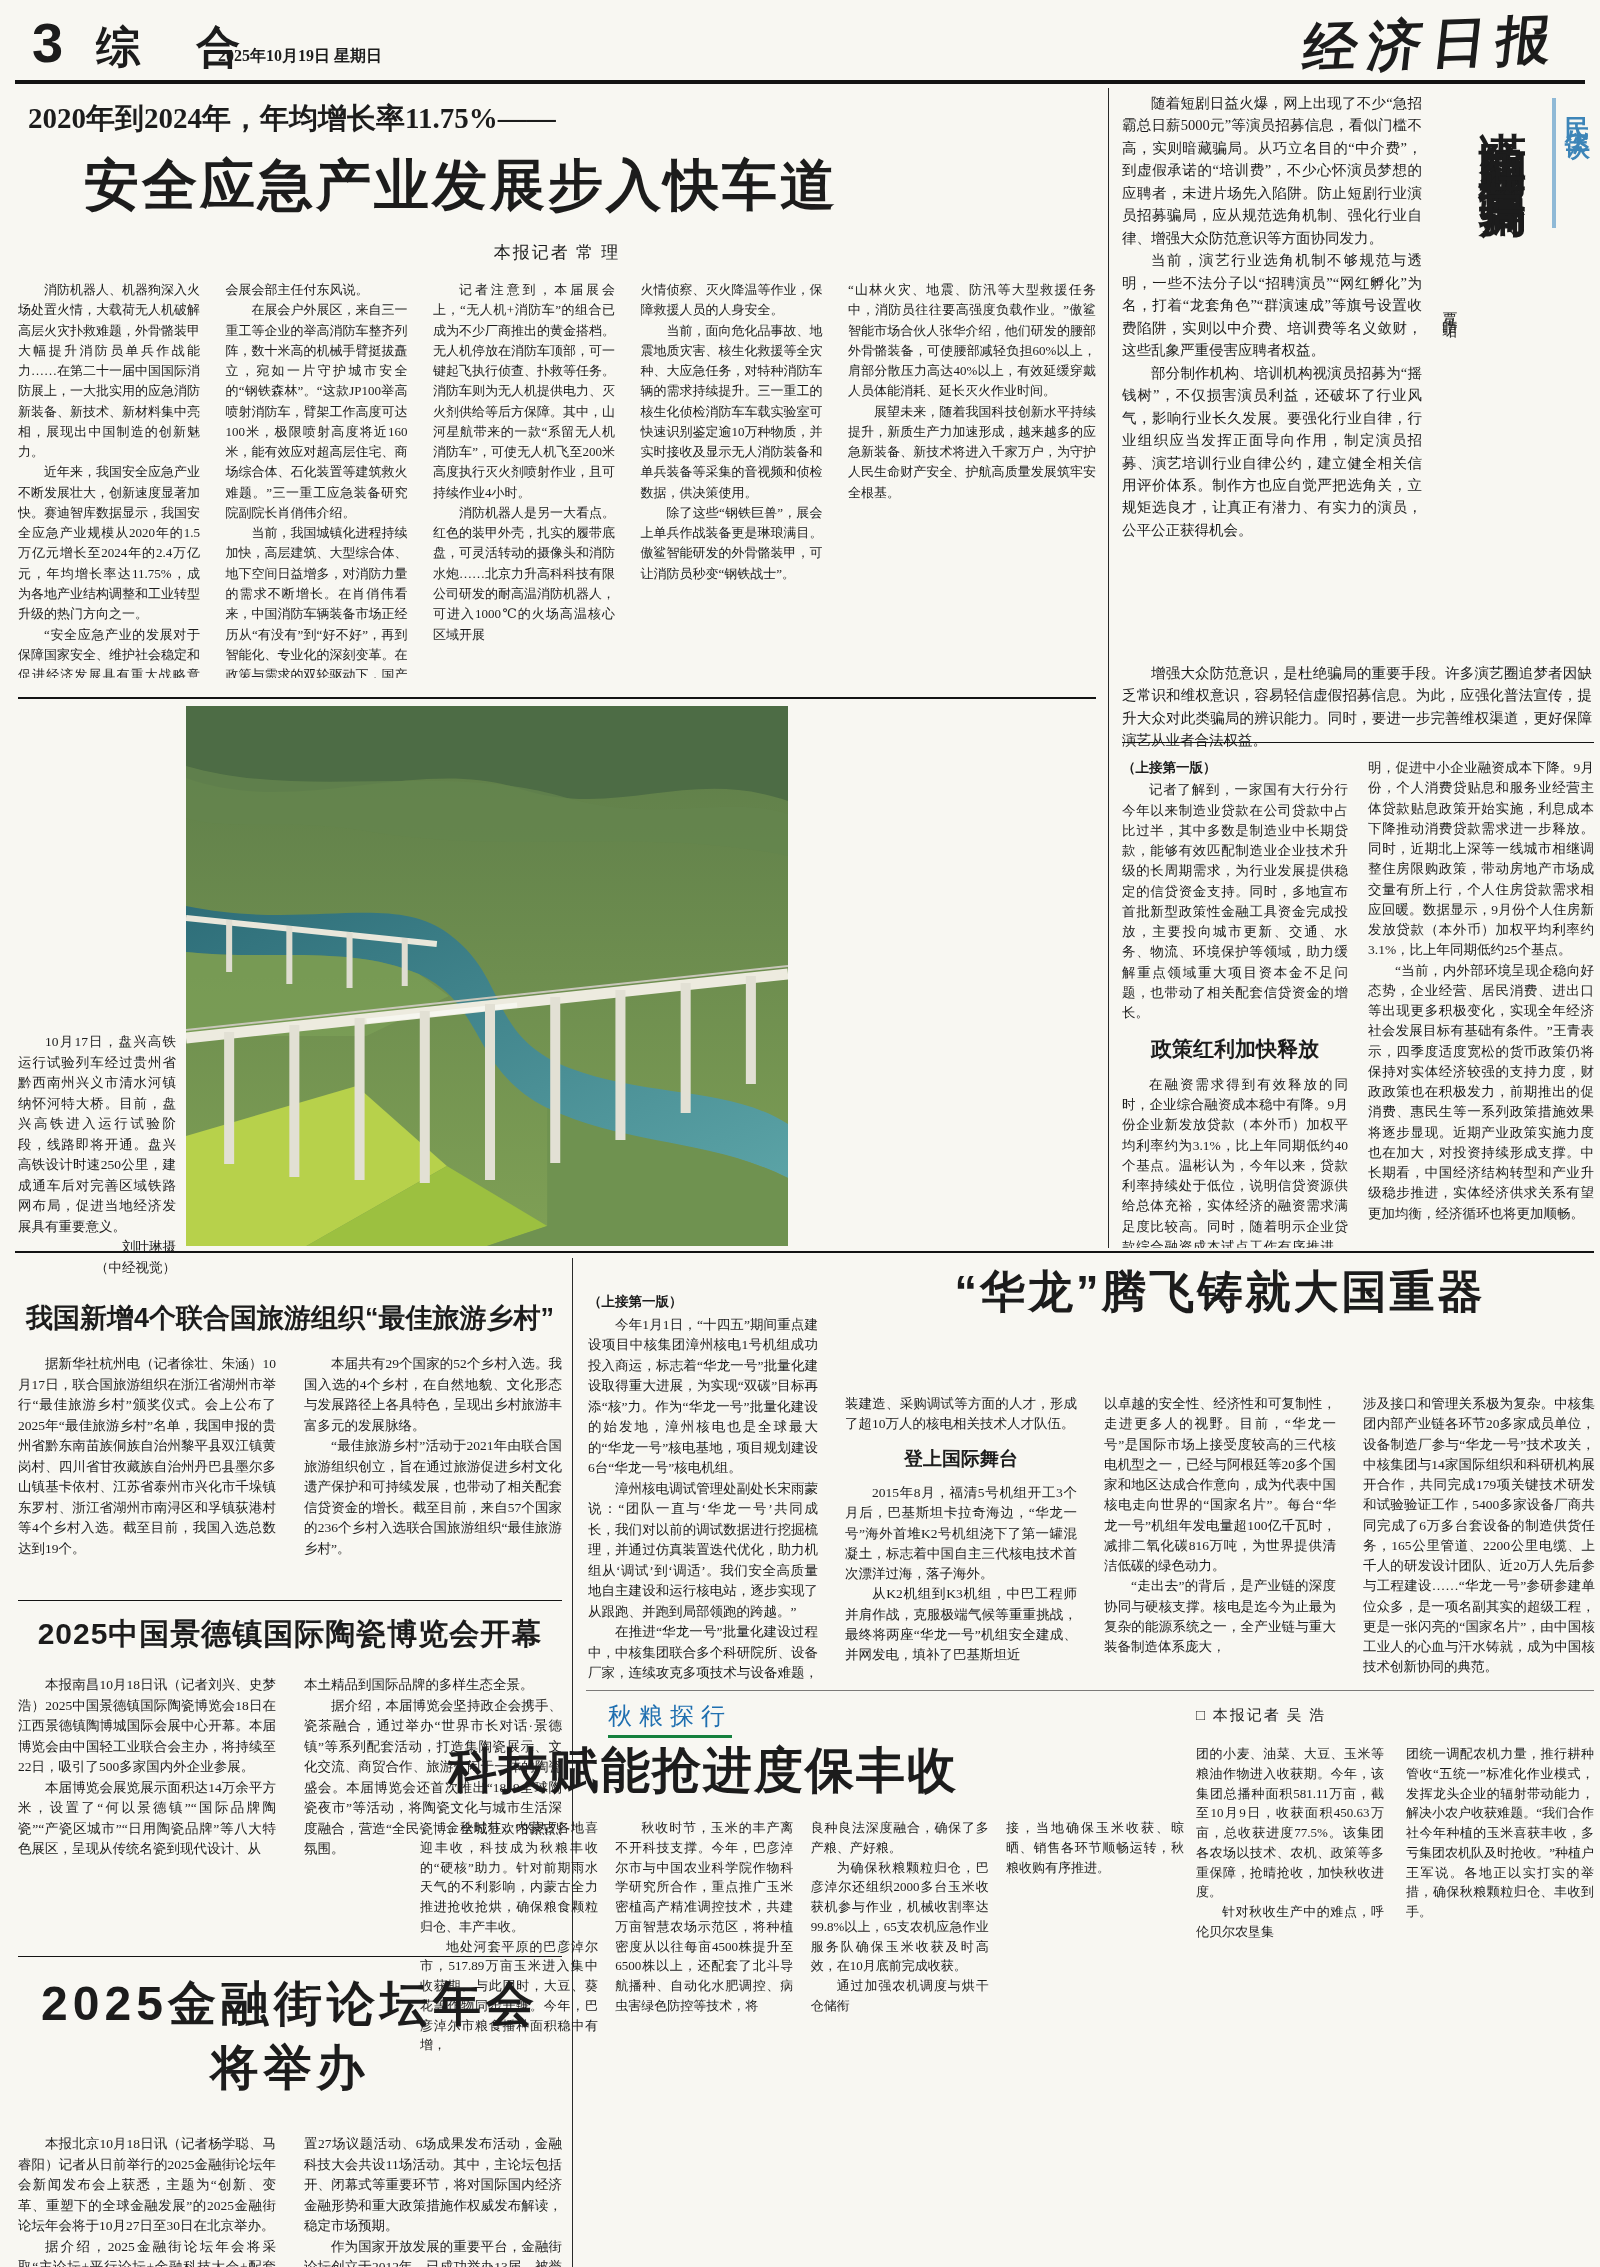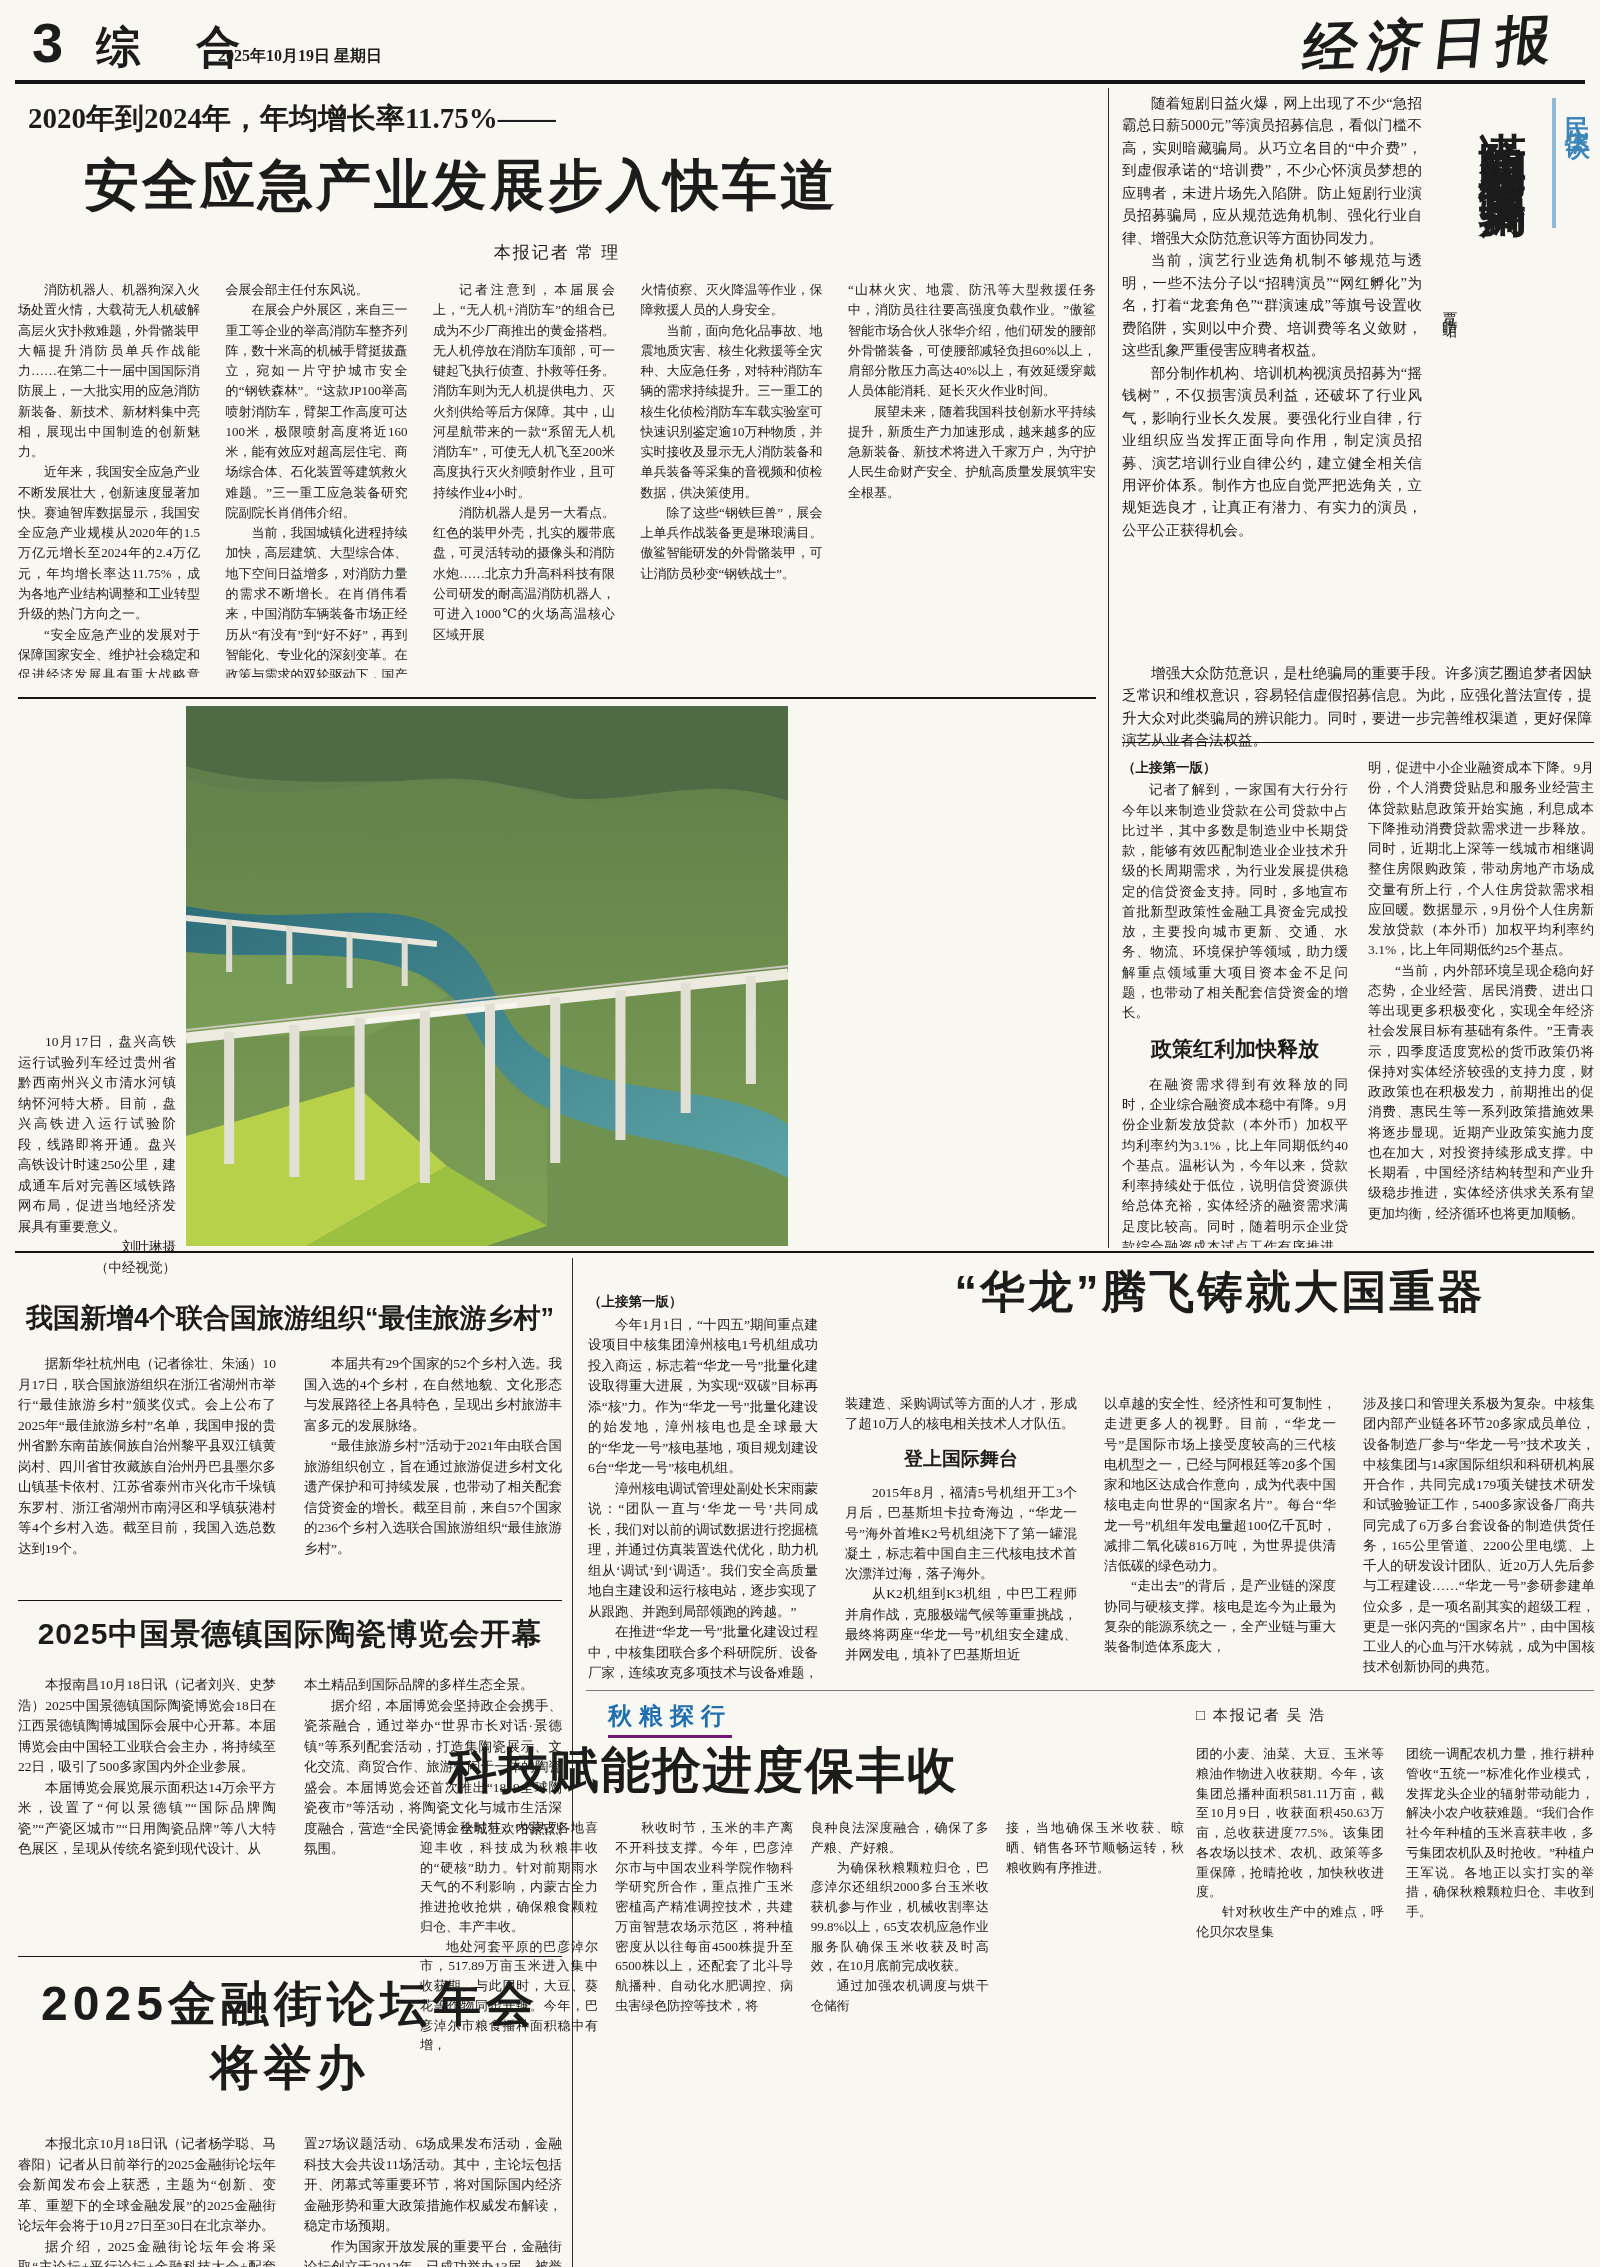--- a/index.html
+++ b/index.html
@@ -67,22 +67,22 @@
   .hualong{position:absolute;left:845px;top:1262px;width:750px;}
   .hualong h2{font-family:"Liberation Sans",sans-serif;font-size:45px;font-weight:900;
               text-align:center;letter-spacing:3px;margin:0;}
   .hl-cols{display:flex;justify-content:space-between;margin-top:72px;height:288px;overflow:hidden;
            font-size:13.5px;line-height:1.5;text-align:justify;}
   .hl-cols .c{width:232px;}
   .hl-sub{font-family:"Liberation Sans",sans-serif;font-size:19px;font-weight:900;
           text-align:center;margin:10px 0;text-indent:0;}
   
   .aq-label{position:absolute;left:608px;top:1700px;font-family:"Liberation Sans",sans-serif;
-            font-size:24px;font-weight:700;color:#1f6fb0;letter-spacing:7px;
-            border-bottom:3px solid #701a75;padding-bottom:3px;}
+            font-size:24px;font-weight:400;color:#1f6fb0;letter-spacing:7px;
+            border-bottom:3px solid #15803d;padding-bottom:3px;}
   .aq-head{position:absolute;left:420px;top:1738px;width:566px;text-align:center;
            font-family:"Liberation Sans",sans-serif;font-size:49px;font-weight:900;
            letter-spacing:2px;}
   .aq-byline{position:absolute;left:1196px;top:1706px;font-size:15px;letter-spacing:2px;}
   .aq-colsA{position:absolute;left:420px;top:1818px;width:764px;height:449px;overflow:hidden;
             display:flex;justify-content:space-between;font-size:13px;line-height:1.52;text-align:justify;}
   .aq-colsA .c{width:178px;}
   .aq-colsB{position:absolute;left:1196px;top:1744px;width:398px;height:523px;overflow:hidden;
             display:flex;justify-content:space-between;font-size:13px;line-height:1.52;text-align:justify;}
   .aq-colsB .c{width:188px;}

